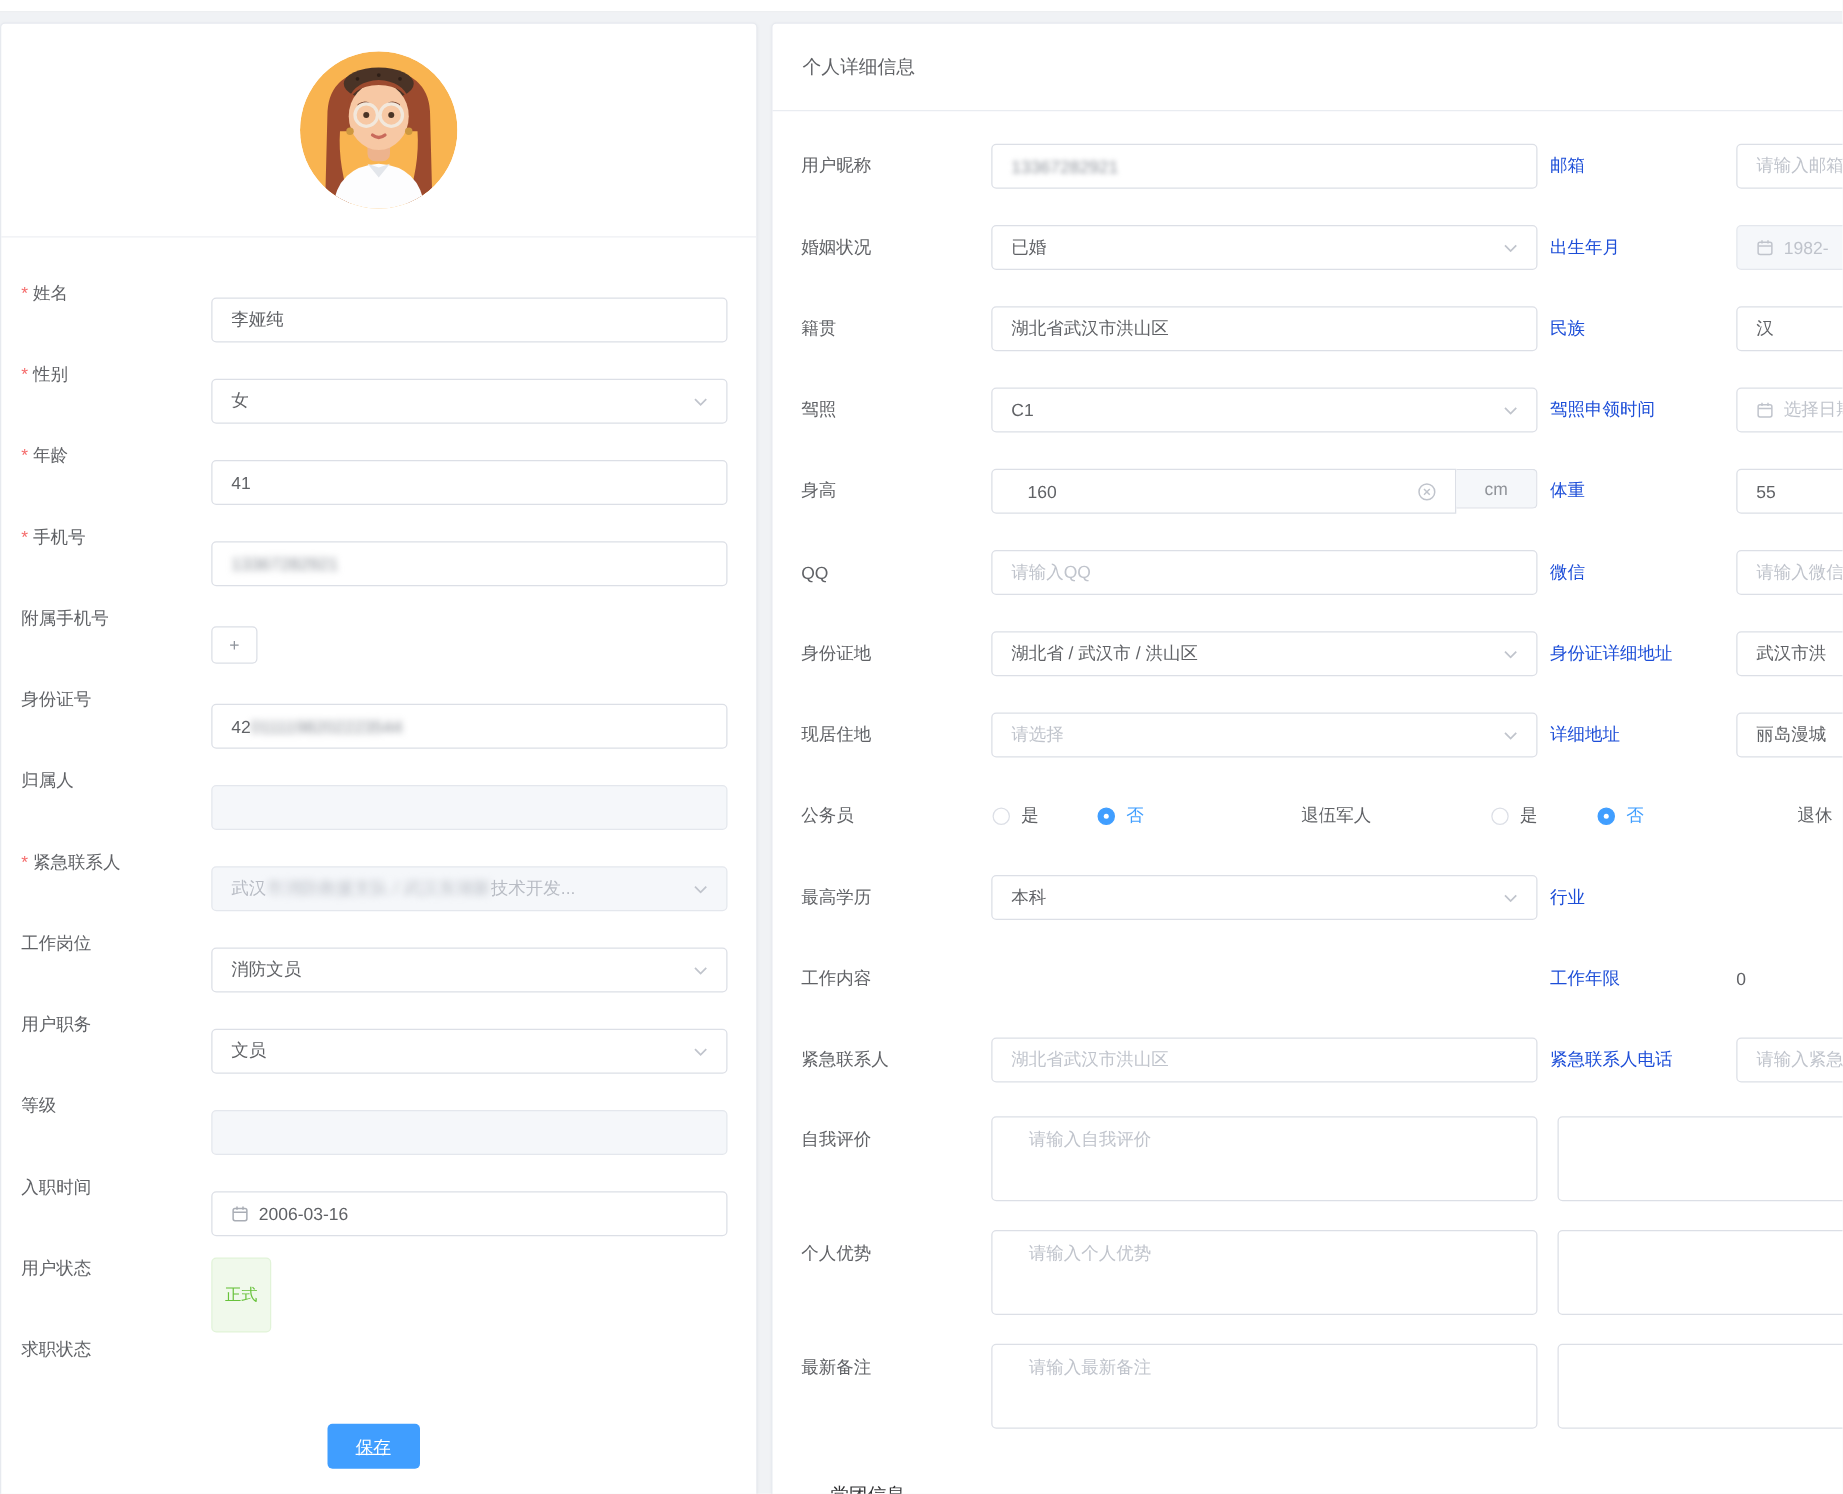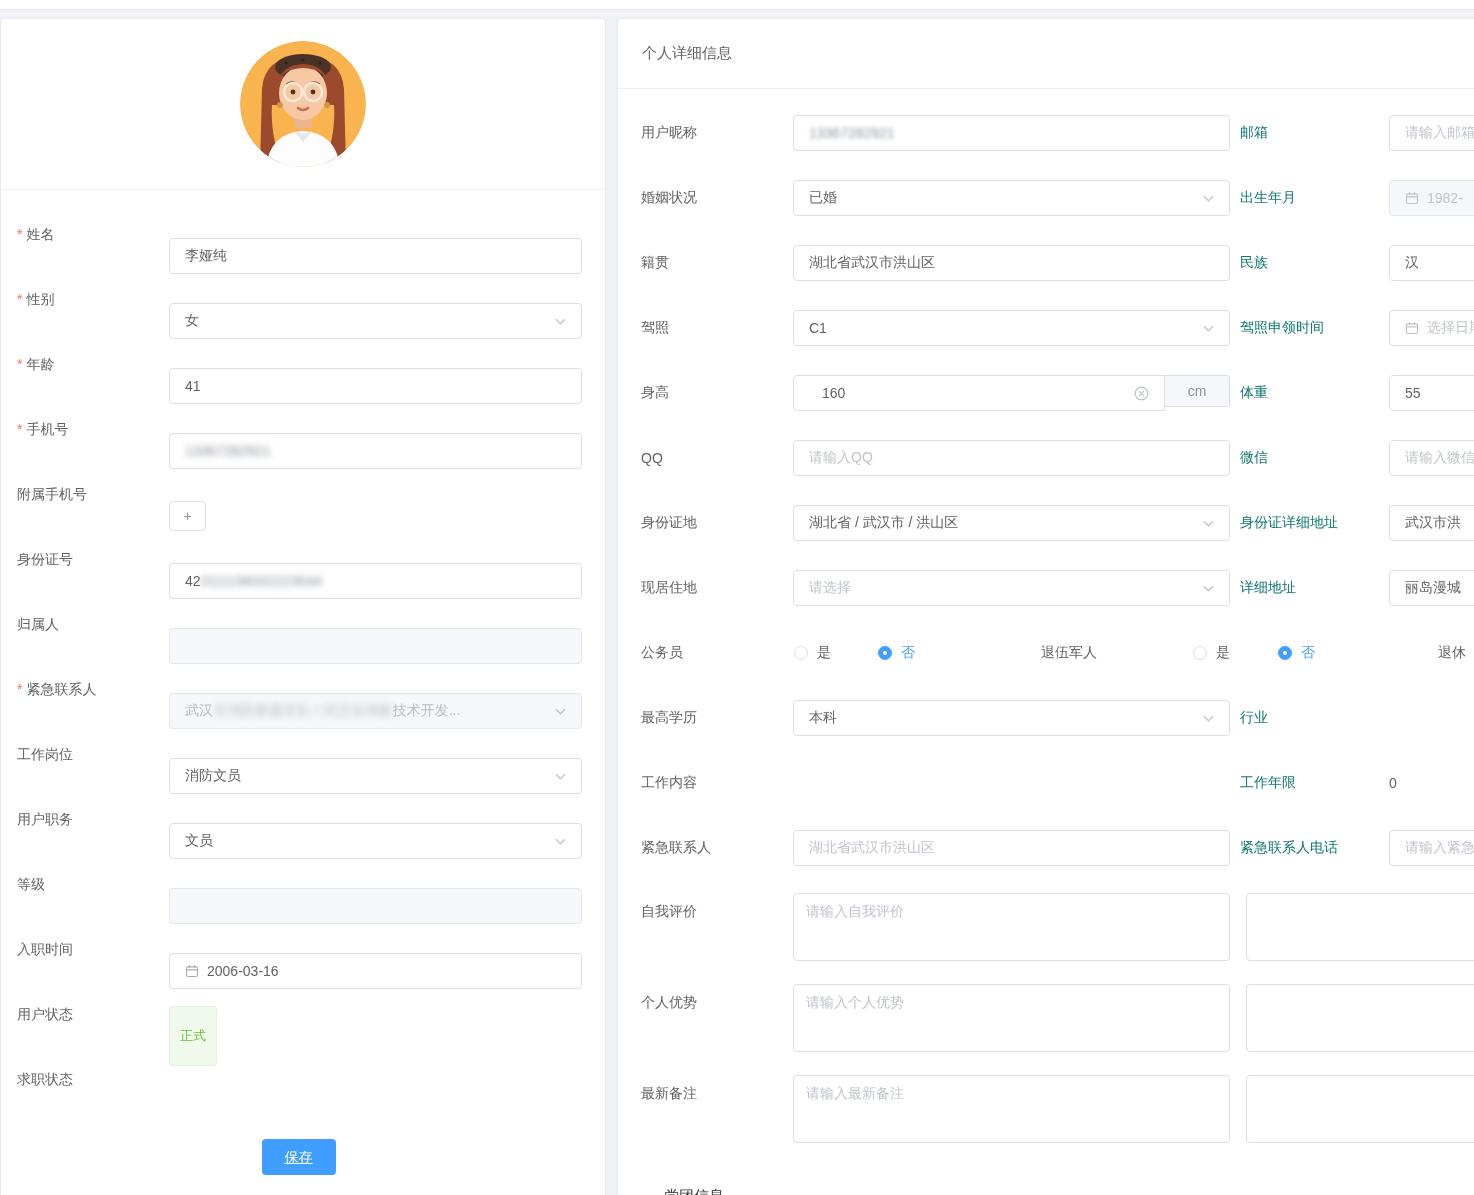--- a/index.html
+++ b/index.html
@@ -39,24 +39,24 @@
   .save-row{margin-top:41px;text-align:center;}
   .btn-save{display:inline-block;min-width:74px;height:36px;line-height:36px;text-align:center;background:#409eff;color:#fff;border:none;border-radius:4px;font-size:14px;padding:0 20px;box-sizing:border-box;font-family:inherit;text-decoration:underline;}
 
   
   .rheader{height:70px;box-sizing:border-box;display:flex;align-items:center;padding:0 24px;border-bottom:1px solid #e9ecf1;color:#606266;font-size:15px;}
   .rform{padding:26px 0 0 23px;}
   .rrow{display:flex;align-items:center;height:36px;margin-bottom:29px;position:relative;}
   .rrow.ta-row{height:68px;margin-bottom:23px;align-items:flex-start;}
   .lbl1{width:152px;flex:none;color:#606266;}
   .fld1{width:437px;flex:none;display:flex;align-items:center;}
-  .lbl2{width:149px;flex:none;margin-left:10px;color:#0f766e;}
+  .lbl2{width:149px;flex:none;margin-left:10px;color:#1d4ed8;}
   .fld2{width:437px;flex:none;display:flex;align-items:center;}
   .ta-row .lbl1{padding-top:10px;}
-  .ta{box-sizing:border-box;width:437px;height:68px;border:1px solid #dcdfe6;border-radius:4px;background:#fff;padding:9px 12px;color:#606266;}
+  .ta{box-sizing:border-box;width:437px;height:68px;border:1px solid #dcdfe6;border-radius:4px;background:#fff;padding:9px 29px;color:#606266;}
   .ta-side{box-sizing:border-box;margin-left:16px;width:620px;height:68px;border:1px solid #dcdfe6;border-radius:4px;background:#fff;}
   .grp{display:flex;width:437px;}
   .grp .inp{width:418px;border-radius:4px 0 0 4px;padding-left:28px;}
   .grp .addon{box-sizing:border-box;width:74px;height:32px;background:#f5f7fa;border:1px solid #dcdfe6;border-left:none;border-radius:0 4px 4px 0;display:flex;align-items:center;justify-content:center;color:#909399;}
   .clear-ic{margin-left:auto;flex:none;display:flex;align-items:center;}
 
   .radio{display:inline-flex;align-items:center;position:absolute;top:0;height:36px;}
   .rdot{width:14px;height:14px;border-radius:50%;border:1px solid #dcdfe6;background:#fff;box-sizing:border-box;margin-right:9px;position:relative;flex:none;}
   .radio.checked .rdot{background:#409eff;border-color:#409eff;}
   .radio.checked .rdot::after{content:"";position:absolute;left:4px;top:4px;width:4px;height:4px;border-radius:50%;background:#fff;}

